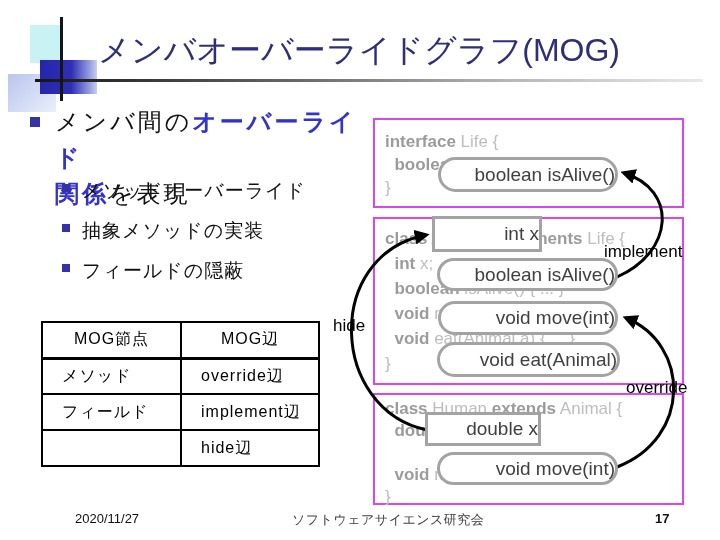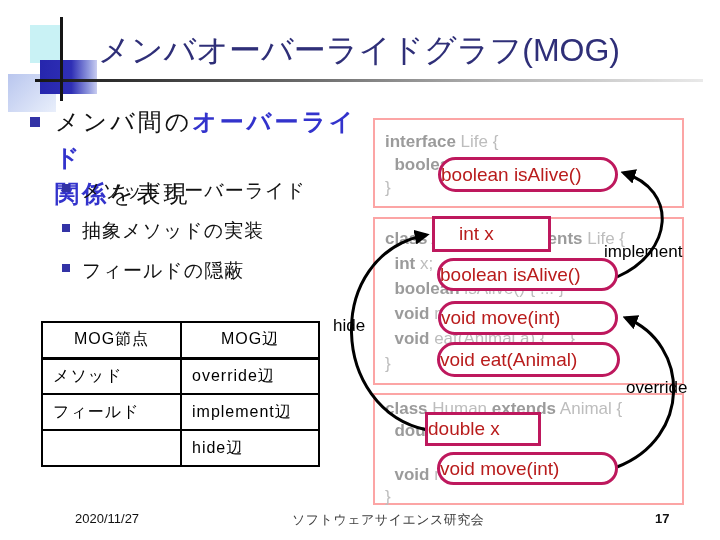--- a/index.html
+++ b/index.html
@@ -31,44 +31,44 @@
   .em        { color:#3333cc; font-weight:bold; }
   .b-subs    { left:62px; top:178px; }
   .b-sub     { display:flex; align-items:flex-start; margin-bottom:14px; }
   .b-sub-sq  { width:8px; height:8px; background:#3333a6; margin:6px 12px 0 0; flex:none; }
   .b-sub-tx  { font-size:19px; color:#111; letter-spacing:1px; white-space:nowrap; }
 
   
   .mog-table { left:41px; top:293px; border-collapse:collapse;margin-top:28px; }
   .mog-table td, .mog-table th {
     border:2px solid #000; font-size:16px; color:#000; font-weight:normal;
-    height:36px; padding:0 0 0 10px; text-align:left; letter-spacing:1px;
+    height:36px; padding:0 0 0 19px; text-align:left; letter-spacing:1px;
   }
   .mog-table th { text-align:center; padding:0; border-bottom:3px solid #000; }
   .c1 { width:139px; } .c2 { width:138px; }
 
   
-  .codebox { border:2px solid #fca5a5; background:#fff; }
+  .codebox { border:2px solid #d946ef; background:#fff; }
   .box1 { left:373px; top:118px; width:311px; height:90px;  padding:10px 0 0 10px; }
   .box2 { left:373px; top:217px; width:311px; height:168px; padding:7px 0 0 10px; }
   .box3 { left:373px; top:393px; width:311px; height:112px; padding:3px 0 0 10px; }
   .box1 .cl { line-height:23px; }
   .box2 .cl { line-height:25px; }
   .box3 .cl { line-height:22px; }
   .cl { font-size:17px; color:#bdbdbd; white-space:pre; }
   .cl .kw { color:#9b9b9b; font-weight:bold; }
 
   
   .node {
-    position:absolute; background:#fff; border:3px solid #be185d; color:#b91c1c;
-    font-size:19px; text-align:left; white-space:nowrap;
+    position:absolute; background:#fff; border:3px solid #a3a3a3; color:#404040;
+    font-size:19px; text-align:right; white-space:nowrap;
   }
   .pill { border-radius:18px; }
   .n-life-isalive   { left:438px; top:157px; width:180px; height:35px; line-height:29px; }
-  .n-int-x          { left:432px; top:216px; width:119px;  height:36px; line-height:30px;padding-left:24px; }
+  .n-int-x          { left:432px; top:216px; width:110px;  height:36px; line-height:30px;padding-left:24px; }
   .n-animal-isalive { left:437px; top:258px; width:181px; height:33px; line-height:27px; }
   .n-animal-move    { left:438px; top:301px; width:180px; height:34px; line-height:28px; }
   .n-animal-eat     { left:437px; top:342px; width:183px; height:35px; line-height:29px; }
   .n-double-x       { left:425px; top:412px; width:116px;  height:34px; line-height:28px; }
   .n-human-move     { left:437px; top:452px; width:181px; height:33px; line-height:27px; }
 
   .edges { left:0; top:0; pointer-events:none; }
   .edges path { fill:none; stroke:#000; stroke-width:3; }
   .edges .ah { fill:#000; stroke:none; }
 

